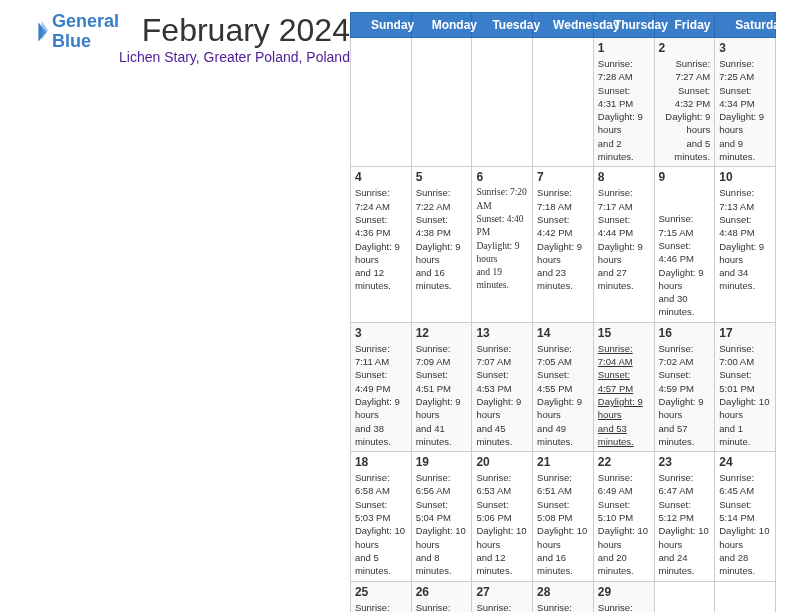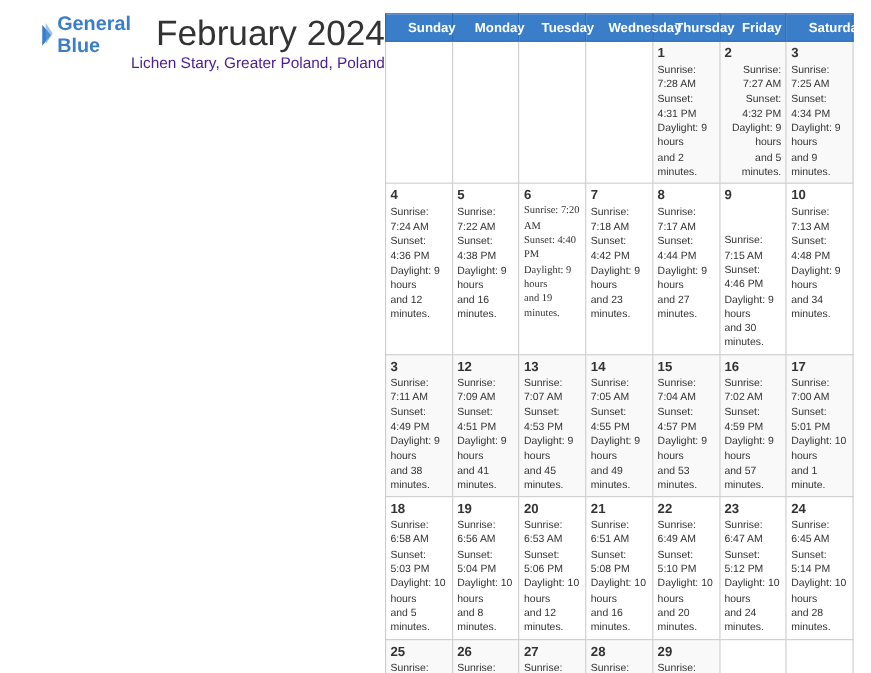--- a/index.html
+++ b/index.html
@@ -232,21 +232,21 @@
           </td>
           <td>
             <span class="day-num">14</span>
             <div class="day-info" style="white-space: pre-line;">Sunrise: 7:05 AM
 Sunset: 4:55 PM
 Daylight: 9 hours
 and 49 minutes.</div>
           </td>
           <td>
             <span class="day-num">15</span>
-            <div class="day-info" style="white-space: pre-line;">Sunrise: 7:04 AM
+            <div class="day-info" style="white-space: pre-line; text-decoration: underline;">Sunrise: 7:04 AM
 Sunset: 4:57 PM
 Daylight: 9 hours
 and 53 minutes.</div>
           </td>
           <td>
             <span class="day-num">16</span>
             <div class="day-info" style="white-space: pre-line;">Sunrise: 7:02 AM
 Sunset: 4:59 PM
 Daylight: 9 hours
 and 57 minutes.</div>

